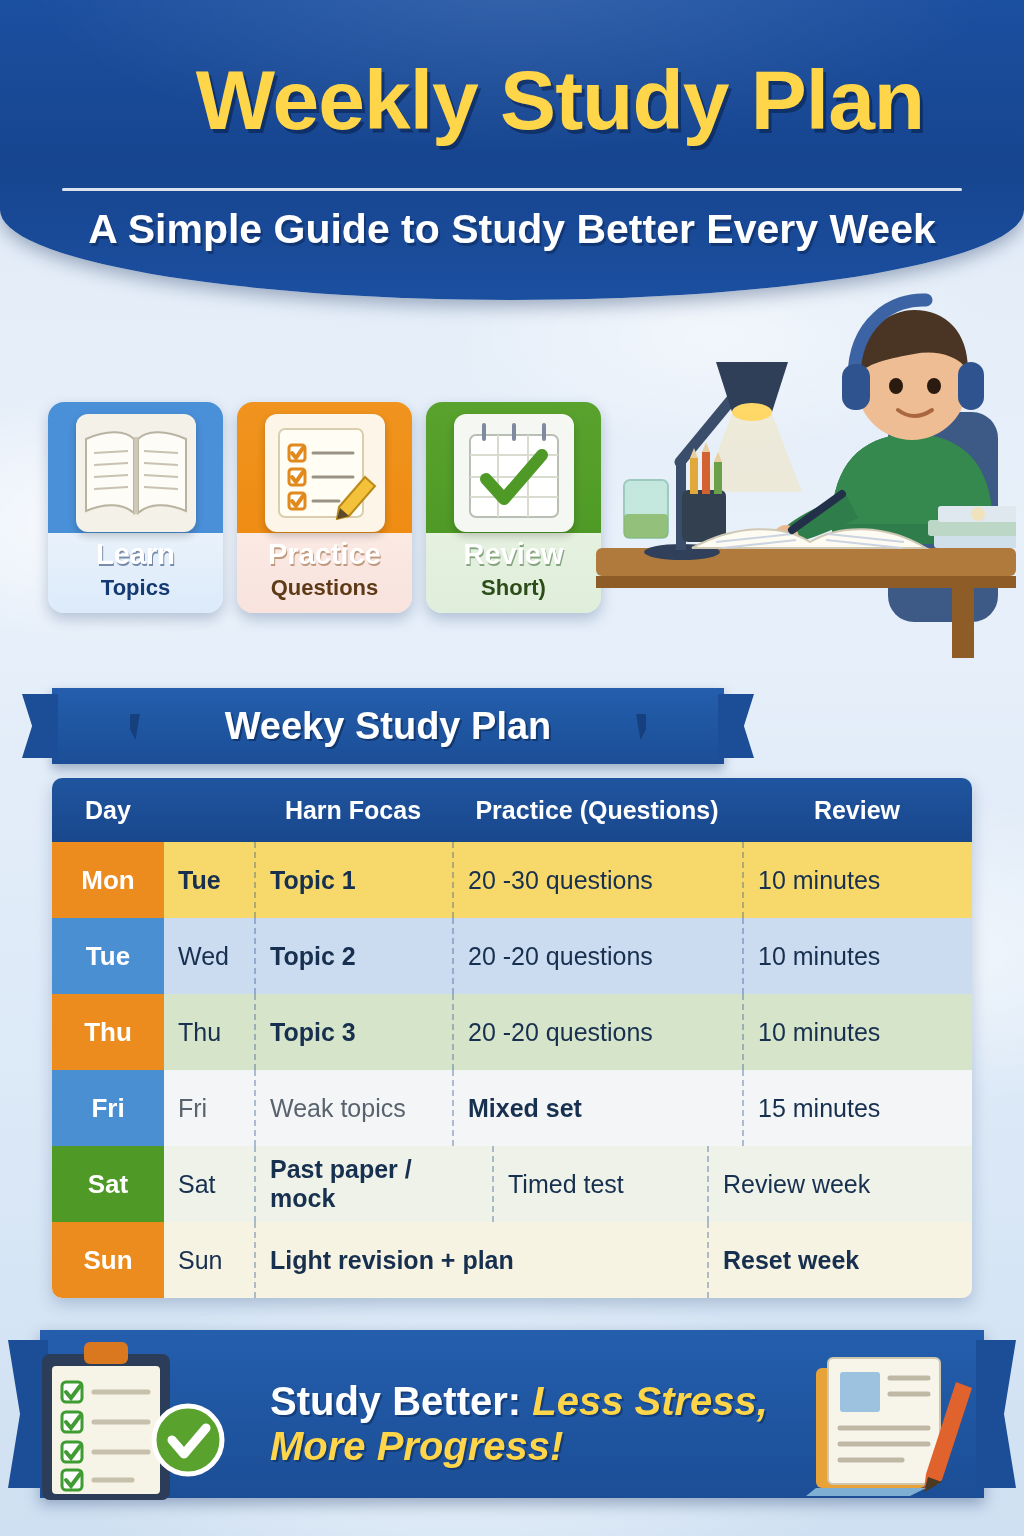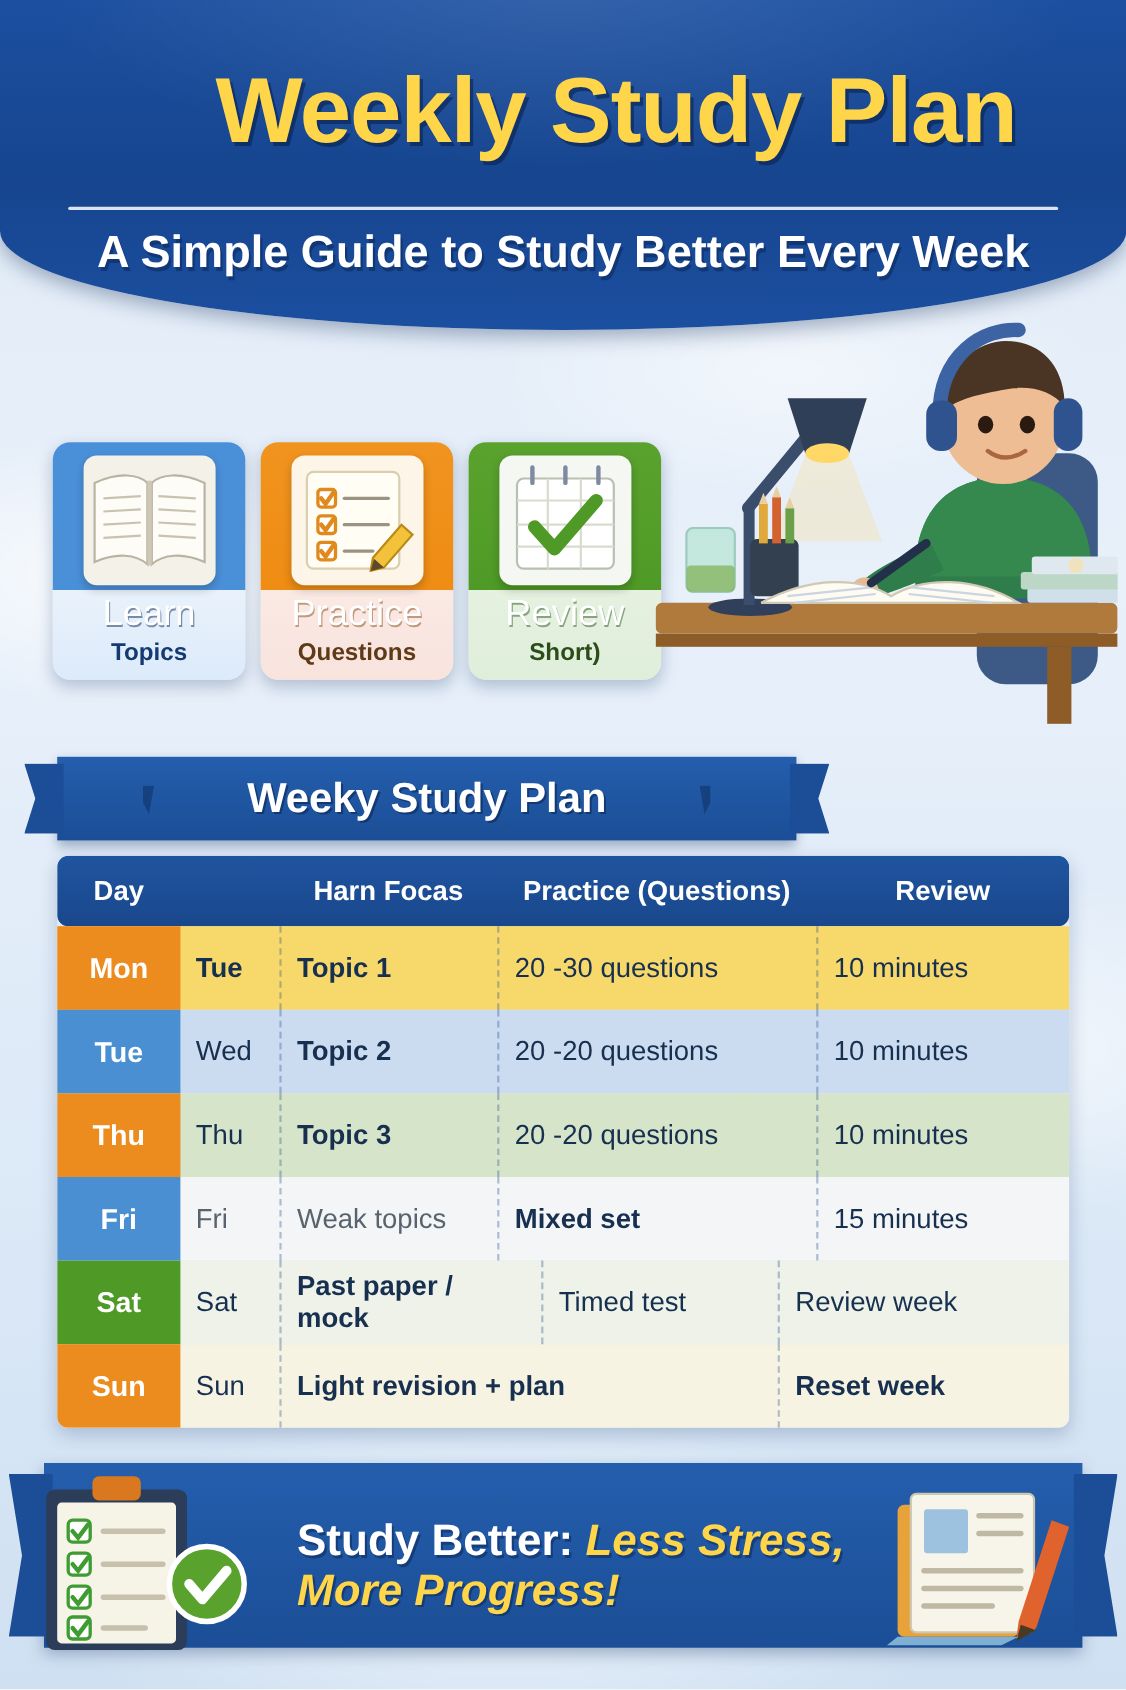--- a/index.html
+++ b/index.html
@@ -49,21 +49,21 @@
   .subtitle{
     position:absolute; top:206px; left:0; width:1024px; text-align:center;
     font-size:41px; font-weight:bold; color:#ffffff;
     text-shadow: 2px 3px 0 rgba(8,30,70,.45);
   }
 
   
   .cards{ position:absolute; left:48px; top:402px; display:flex; gap:14px; }
   .card{ width:175px; border-radius:16px; padding:10px 8px 12px; text-align:center;
          box-shadow:0 6px 14px rgba(20,50,100,.25); position:relative; }
-  .card .cap{ font-size:33px; font-weight:normal; margin-top:6px; }
+  .card .cap{ font-size:29px; font-weight:bold; margin-top:6px; }
   .card .sub{ font-size:22px; font-weight:bold; margin-top:4px; }
   .card-learn{ background:linear-gradient(180deg,#4a90d9 0%,#4a90d9 62%,#e9f2fb 62%,#dceafa 100%); }
   .card-learn .cap{ color:#ffffff; text-shadow:1px 2px 0 rgba(10,40,90,.5); }
   .card-learn .sub{ color:#143a73; }
   .card-practice{ background:linear-gradient(180deg,#f0941f 0%,#ef8c13 62%,#fbe9e4 62%,#f8e3dd 100%); }
   .card-practice .cap{ color:#ffffff; text-shadow:1px 2px 0 rgba(120,60,0,.45); }
   .card-practice .sub{ color:#5e3a17; }
   .card-review{ background:linear-gradient(180deg,#5aa22e 0%,#4f9a26 62%,#e6f1e0 62%,#dfeedb 100%); }
   .card-review .cap{ color:#ffffff; text-shadow:1px 2px 0 rgba(20,70,10,.45); }
   .card-review .sub{ color:#2d4d18; }
@@ -90,21 +90,21 @@
   }
   .banner::before{ left:-30px; clip-path:polygon(0 0,100% 0,100% 100%,0 100%,28% 50%); }
   .banner::after{ right:-30px; clip-path:polygon(0 0,100% 0,72% 50%,100% 100%,0 100%); }
   .tick{ position:absolute; top:26px; width:10px; height:26px; background:#0f2f60; opacity:.55;
          clip-path:polygon(0 0,100% 0,55% 100%,0 60%); }
 
   
   .table{ position:absolute; left:52px; top:778px; width:920px;
           border-radius:10px; overflow:hidden; box-shadow:0 6px 16px rgba(20,50,100,.22); }
   .trow{ display:flex; height:76px; align-items:stretch; }
-  .thead{ background:linear-gradient(180deg,#1f559f 0%,#19478c 100%); height:64px;border-radius:10px; }
+  .thead{ background:linear-gradient(180deg,#1f559f 0%,#19478c 100%); height:64px; }
   .thead .cell{ color:#fff; font-size:25px; font-weight:bold; display:flex; align-items:center; justify-content:center; }
   .cell{ display:flex; align-items:center; padding:0 14px; font-size:25px; }
   .c-day{ width:112px; justify-content:center; font-weight:bold; color:#fff; font-size:26px; }
   .c-d2{ width:90px; }
   .c-focus{ flex:1 1 0; }
   .c-prac{ width:290px; }
   .c-rev{ width:230px; }
   .sep{ border-left:2px dashed rgba(40,80,140,.35); }
   .r1{ background:#f7d96b; } .r1 .c-day{ background:#ec8b1e; }
   .r2{ background:#ccdcf0; } .r2 .c-day{ background:#4a8fd2; }

